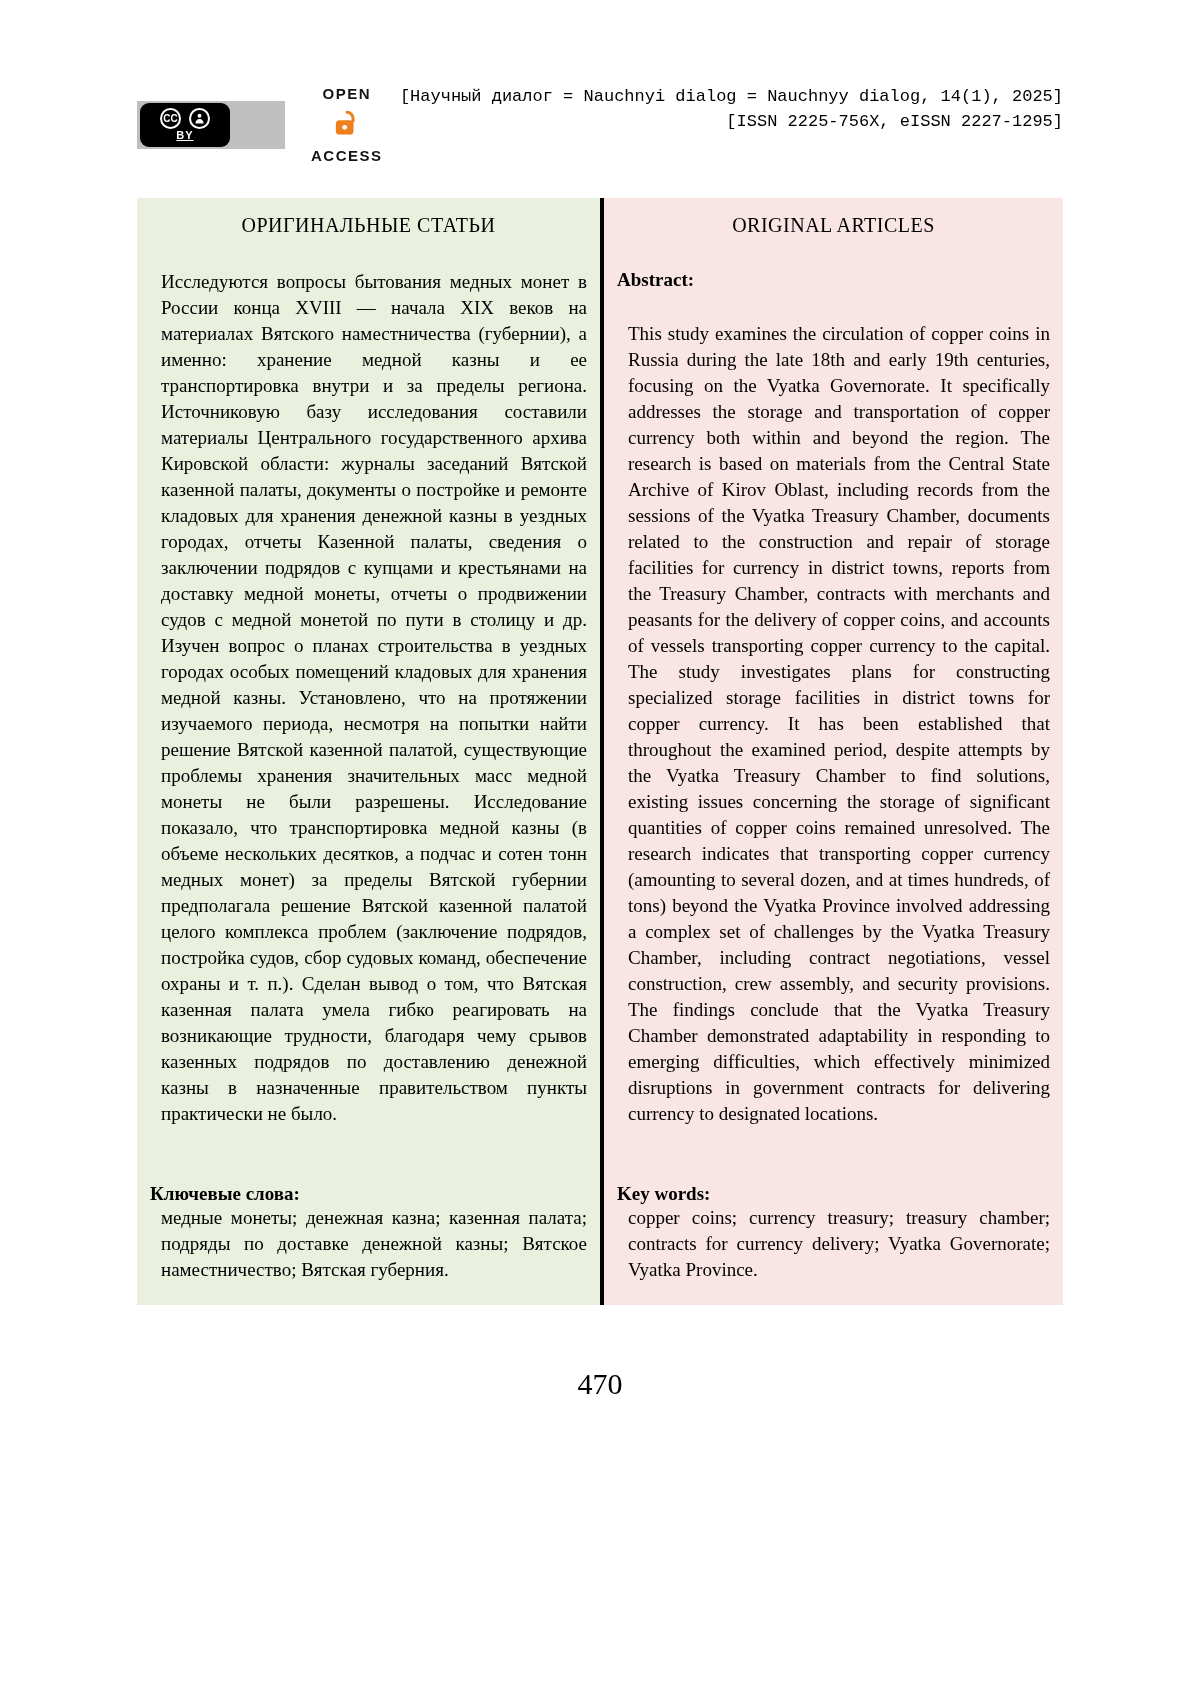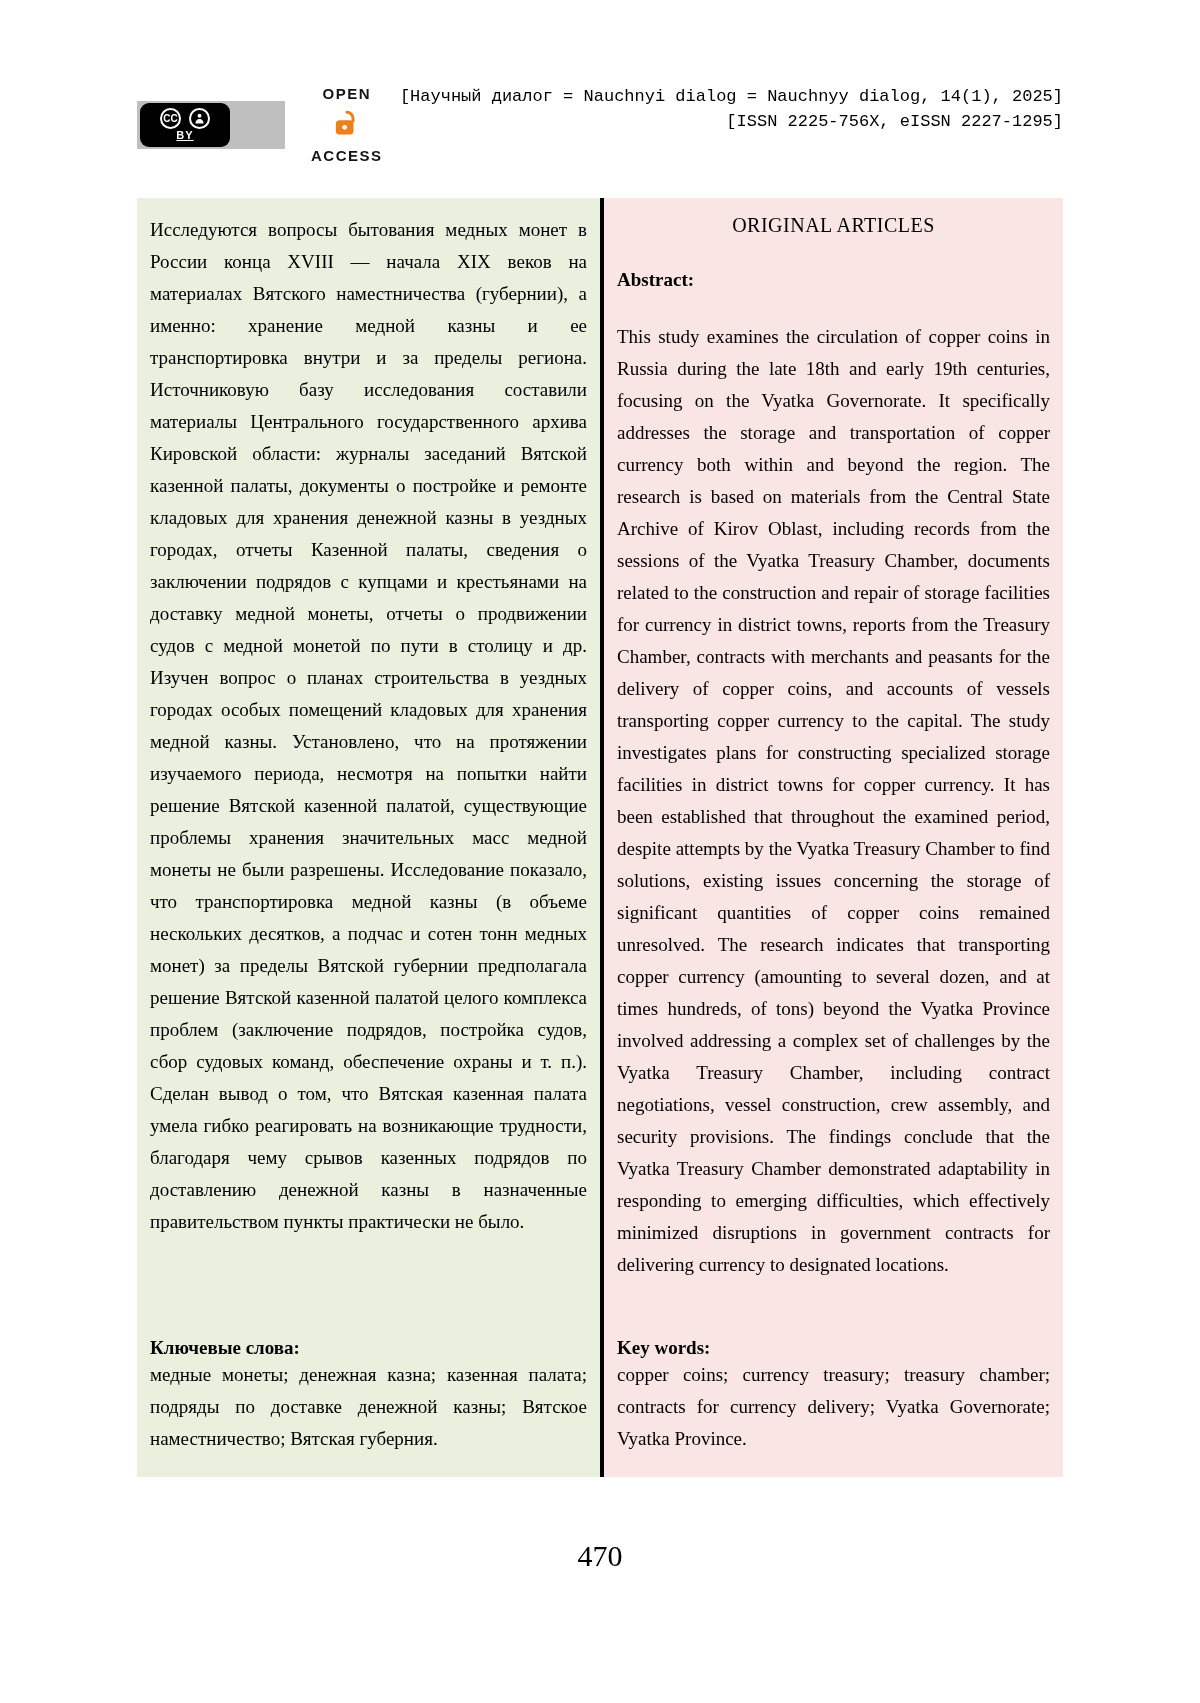--- a/index.html
+++ b/index.html
@@ -106,22 +106,23 @@
     letter-spacing: 0.5px;
     margin-bottom: 32px;
   }
   .label {
     font-weight: bold;
     font-size: 19px;
     margin-bottom: 30px;
   }
   .body-text {
     font-size: 19px;
-    line-height: 32px;
+    line-height: 26px;
     text-align: justify;
+    margin-left: 11px;
   }
   .keywords { margin-top: auto; padding-top: 56px; }
   .keywords .label { margin-bottom: 0; }
 
   
   .footer { text-align: center; margin-top: 62px; }
   .page-number { font-size: 30px; display: inline-block; text-align: right; }
 </style>
 </head>
 <body>
@@ -160,20 +161,21 @@
 
     <div class="journal-info">
       <div>[Научный диалог = Nauchnyi dialog = Nauchnyy dialog, 14(1), 2025]</div>
       <div>[ISSN 2225-756X, eISSN 2227-1295]</div>
     </div>
   </header>
 
   <main class="columns">
 
     <section class="col left">
+      <h2 class="col-title">ОРИГИНАЛЬНЫЕ СТАТЬИ</h2>
       <p class="body-text">Исследуются вопросы бытования медных монет в России конца XVIII — начала XIX веков на материалах Вятского наместничества (губернии), а именно: хранение медной казны и ее транспортировка внутри и за пределы региона. Источниковую базу исследования составили материалы Центрального государственного архива Кировской области: журналы заседаний Вятской казенной палаты, документы о постройке и ремонте кладовых для хранения денежной казны в уездных городах, отчеты Казенной палаты, сведения о заключении подрядов с купцами и крестьянами на доставку медной монеты, отчеты о продвижении судов с медной монетой по пути в столицу и др. Изучен вопрос о планах строительства в уездных городах особых помещений кладовых для хранения медной казны. Установлено, что на протяжении изучаемого периода, несмотря на попытки найти решение Вятской казенной палатой, существующие проблемы хранения значительных масс медной монеты не были разрешены. Исследование показало, что транспортировка медной казны (в объеме нескольких десятков, а подчас и сотен тонн медных монет) за пределы Вятской губернии предполагала решение Вятской казенной палатой целого комплекса проблем (заключение подрядов, постройка судов, сбор судовых команд, обеспечение охраны и т. п.). Сделан вывод о том, что Вятская казенная палата умела гибко реагировать на возникающие трудности, благодаря чему срывов казенных подрядов по доставлению денежной казны в назначенные правительством пункты практически не было.</p>
       <div class="keywords">
         <p class="label">Ключевые слова:</p>
         <p class="body-text">медные монеты; денежная казна; казенная палата; подряды по доставке денежной казны; Вятское наместничество; Вятская губерния.</p>
       </div>
     </section>
 
     <section class="col right">
       <h2 class="col-title">ORIGINAL ARTICLES</h2>
       <p class="label">Abstract:</p>

